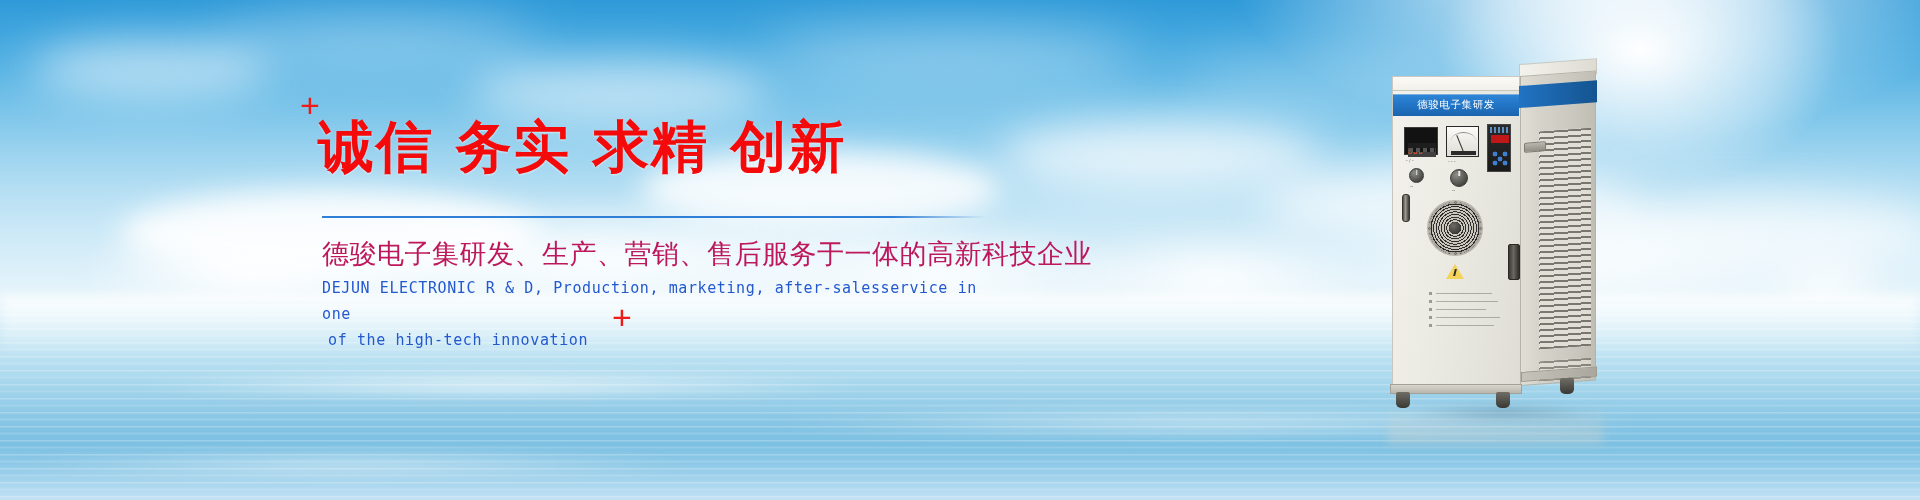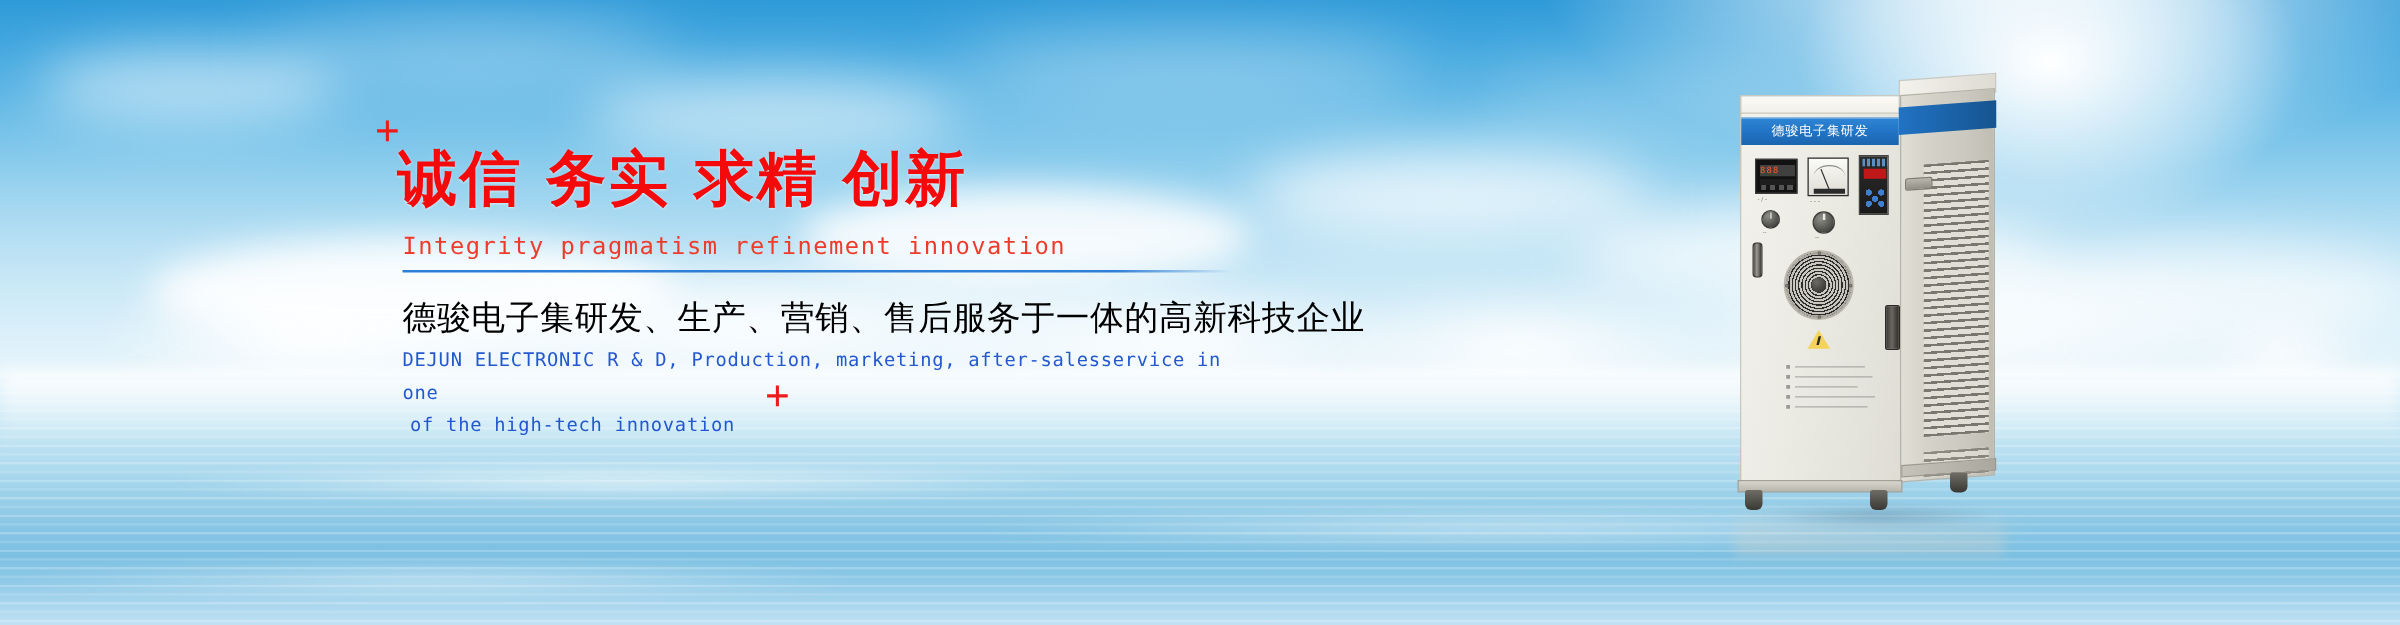--- a/index.html
+++ b/index.html
@@ -105,38 +105,38 @@
     filter:blur(4px);
   }
 
   .plus { position:absolute; color:#ee1b1b; font-weight:400; line-height:1; user-select:none; }
   .plus.top  { left:300px; top:88px;  font-size:34px; }
   .plus.bot  { left:612px; top:300px; font-size:34px; }
 
   .headline {
     position:absolute; left:318px; top:118px;
     font-family:"DejaVu Sans","Liberation Sans",sans-serif;
-    font-size:48px; font-weight:700; color:#f40a0a;
+    font-size:56px; font-weight:700; color:#f40a0a;
     letter-spacing:2px; white-space:nowrap; line-height:1.05;
     text-shadow:0 1px 2px rgba(255,255,255,.55);
   }
   .sub-en {
     position:absolute; left:322px; top:186px;
     font-family:"DejaVu Sans Mono","Liberation Mono",monospace;
     font-size:19px; font-weight:400; color:#ef3b2c;
     letter-spacing:1.2px; white-space:nowrap;
   }
   .divider {
     position:absolute; left:322px; top:216px; width:664px; height:2px;
     background:linear-gradient(90deg,#2f7fd6 0%,#2f7fd6 86%,rgba(47,127,214,0) 100%);
   }
   .sub-cn {
     position:absolute; left:322px; top:236px;
     font-family:Liberation Mono, monospace;
-    font-size:27px; font-weight:400; color:#000000;
+    font-size:27px; font-weight:400; color:#be185d;
     letter-spacing:.5px; white-space:nowrap;
   }
   .desc-en {
     position:absolute; left:322px; top:275px; width:660px;
     font-family:"DejaVu Sans Mono","Liberation Mono",monospace;
     font-size:15px; font-weight:400; color:#2458cf;
     letter-spacing:.6px; line-height:26px;
   }
   .desc-en .l2 { display:block; padding-left:6px; }
 
@@ -198,21 +198,21 @@
   }
   .m-label-side {
     position:absolute; left:127px; top:14px; width:78px; height:22px;
     background:linear-gradient(90deg,#2173c4,#15548f);
     transform:skewY(-4.2deg); transform-origin:left top;
   }
 
   
   .inst { position:absolute; background:#1b1b1b; border:1px solid #3b3b3b; }
   .inst-1 { left:12px; top:55px; width:34px; height:28px; background:#121212; }
-  .inst-1 .seg { position:absolute; left:3px; top:4px; width:28px; height:9px;
+  .inst-1 .seg { position:absolute; left:3px; top:20px; width:28px; height:9px;
     background:#404040; color:#ff5b2e; font-family:"DejaVu Sans Mono",monospace;
     font-size:7px; line-height:9px; letter-spacing:1px; }
   .inst-1 .seg2 { position:absolute; left:3px; top:15px; width:28px; height:5px; background:#1e1e1e; }
   .inst-1 .btns { position:absolute; left:4px; bottom:2px; width:26px; height:4px;
     background:repeating-linear-gradient(90deg,#555 0 4px,#161616 4px 7px); }
 
   .inst-2 { left:54px; top:54px; width:33px; height:31px;
     background:linear-gradient(180deg,#fbfbf8,#dedcd4); border:1px solid #2a2a2a; }
   .inst-2 .needle { position:absolute; left:50%; bottom:4px; width:1px; height:18px;
     background:#333; transform-origin:bottom center; transform:rotate(-22deg); }
@@ -330,21 +330,20 @@
   <div class="sea-glare"></div>
   <div class="sea-streaks"></div>
   <div class="sea-shimmer1"></div>
   <div class="sea-shimmer2"></div>
   <div class="sea-shimmer3"></div>
 
   <div class="plus top">+</div>
   <div class="plus bot">+</div>
 
   <div class="headline">诚信 务实 求精 创新</div>
-  <div class="sub-en">Integrity  pragmatism  refinement  innovation</div>
   <div class="divider"></div>
   <div class="sub-cn">德骏电子集研发、生产、营销、售后服务于一体的高新科技企业</div>
   <div class="desc-en">
     <span>DEJUN ELECTRONIC R &amp; D, Production, marketing, after-salesservice in one</span>
     <span class="l2">of the high-tech innovation</span>
   </div>
 
   <div class="m-reflect"></div>
   <div class="machine">
     <div class="m-shadow"></div>

